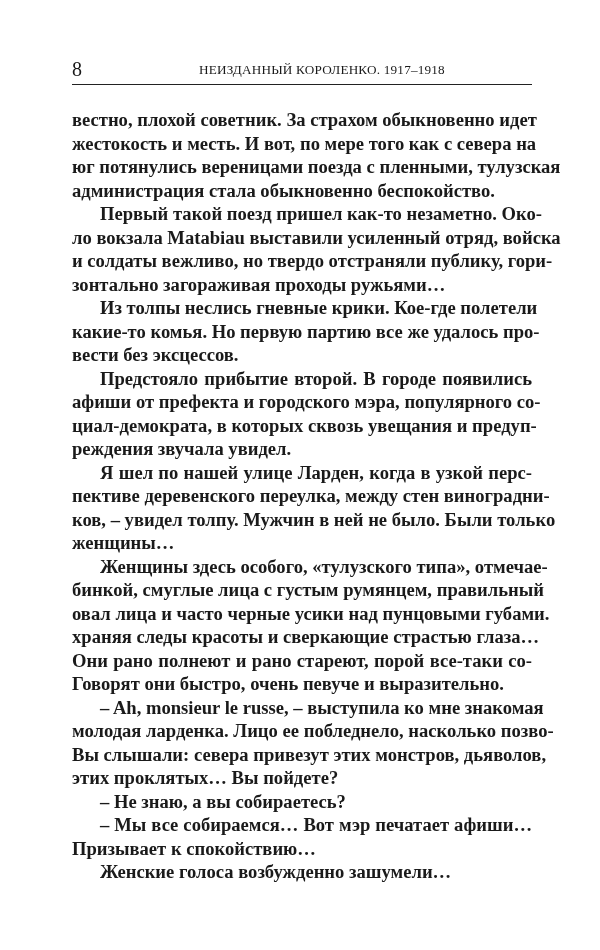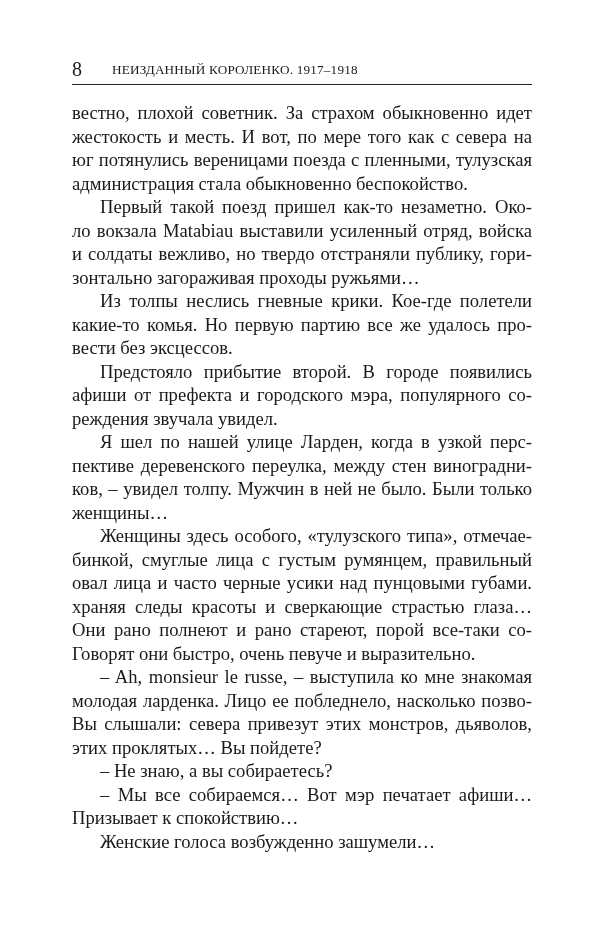--- a/index.html
+++ b/index.html
@@ -31,27 +31,29 @@
       left: 0;
       top: 1px;
       font-size: 20px;
       line-height: 24px;
     }
     .head-title {
       position: absolute;
       left: 0;
       right: 0;
       top: 6px;
+      text-align: center;
       font-size: 13.2px;
       letter-spacing: 0.2px;
       line-height: 16px;
       padding-left: 40px;
     }
     .body-text {
-      margin-top: 16px;
+      margin-top: 23px;
+      font-weight: bold;
     }
     .line {
       display: block;
       height: 23.5px;
       line-height: 23.5px;
       font-size: 18.6px;
       white-space: nowrap;
       text-align: justify;
       text-align-last: justify;
     }
@@ -78,20 +80,21 @@
     <span class="line last">администрация стала обыкновенно беспокойство.</span>
     <span class="line indent">Первый такой поезд пришел как-то незаметно. Око-</span>
     <span class="line">ло вокзала Matabiau выставили усиленный отряд, войска</span>
     <span class="line">и солдаты вежливо, но твердо отстраняли публику, гори-</span>
     <span class="line last">зонтально загораживая проходы ружьями…</span>
     <span class="line indent">Из толпы неслись гневные крики. Кое-где полетели</span>
     <span class="line">какие-то комья. Но первую партию все же удалось про-</span>
     <span class="line last">вести без эксцессов.</span>
     <span class="line indent">Предстояло прибытие второй. В городе появились</span>
     <span class="line">афиши от префекта и городского мэра, популярного со-</span>
+    <span class="line">циал-демократа, в которых сквозь увещания и предуп-</span>
     <span class="line last">реждения звучала увидел.</span>
     <span class="line indent">Я шел по нашей улице Ларден, когда в узкой перс-</span>
     <span class="line">пективе деревенского переулка, между стен виноградни-</span>
     <span class="line">ков, – увидел толпу. Мужчин в ней не было. Были только</span>
     <span class="line last">женщины…</span>
     <span class="line indent">Женщины здесь особого, «тулузского типа», отмечае-</span>
     <span class="line">бинкой, смуглые лица с густым румянцем, правильный</span>
     <span class="line">овал лица и часто черные усики над пунцовыми губами.</span>
     <span class="line">храняя следы красоты и сверкающие страстью глаза…</span>
     <span class="line">Они рано полнеют и рано стареют, порой все-таки со-</span>

